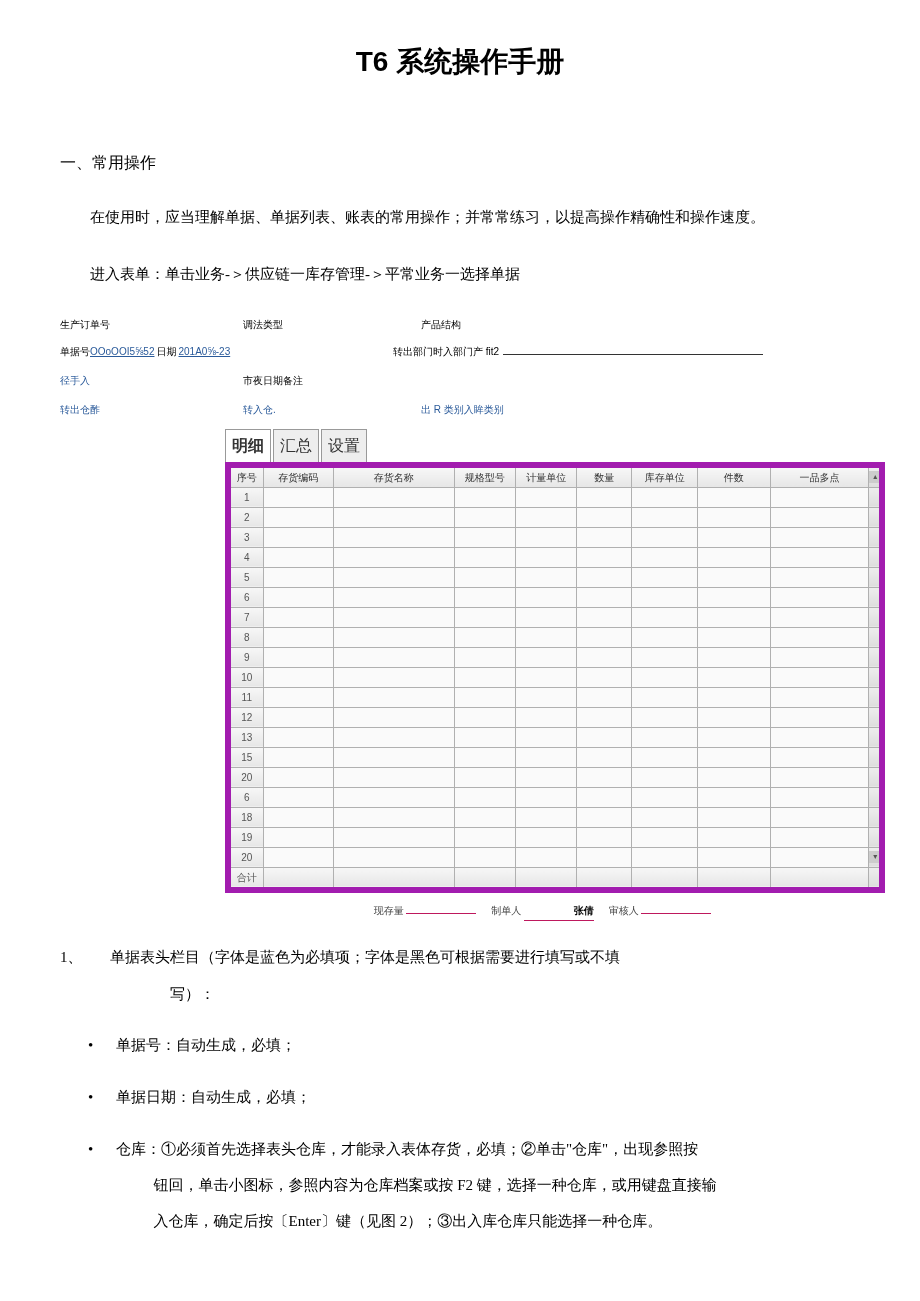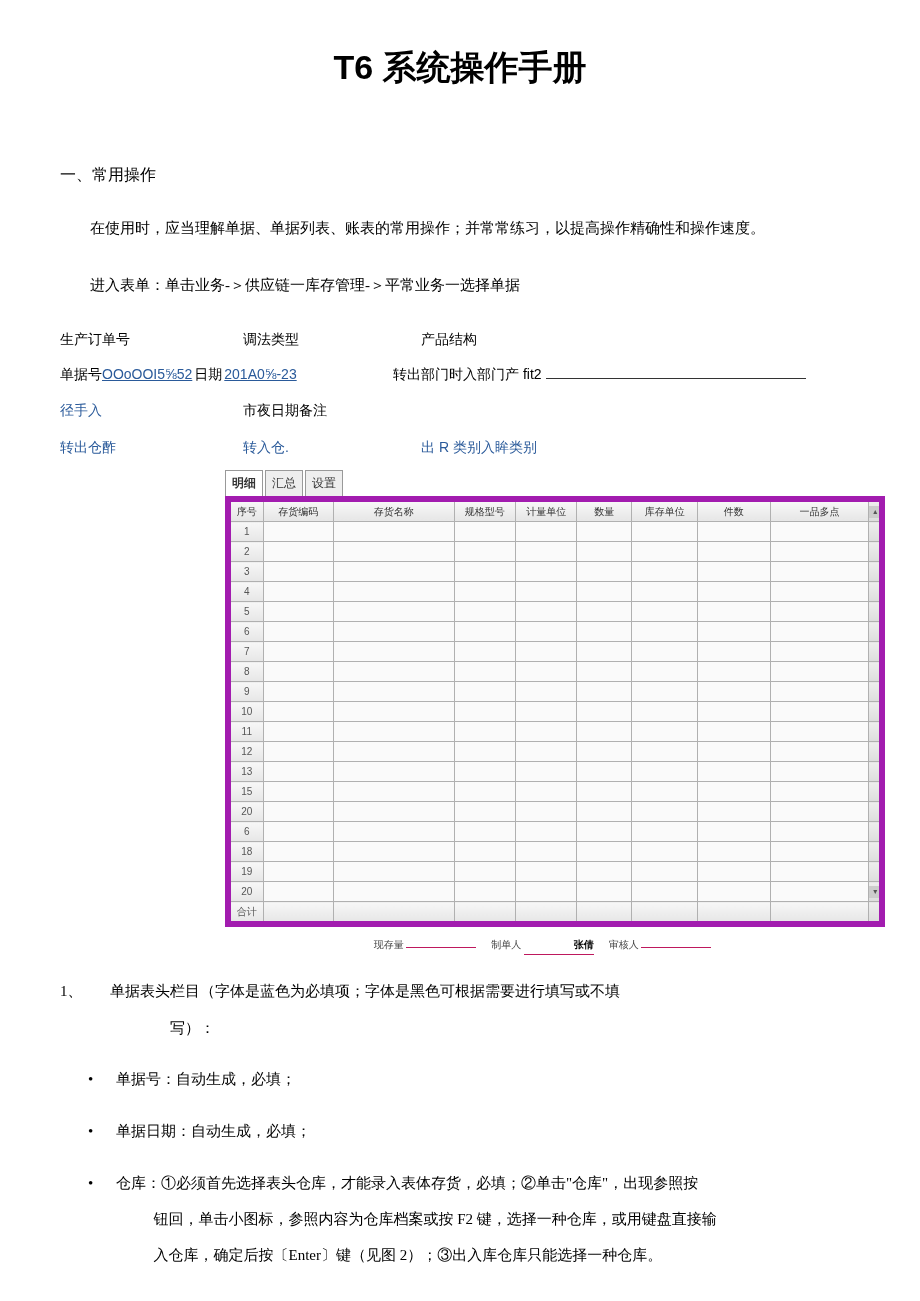--- a/index.html
+++ b/index.html
@@ -8,37 +8,37 @@
       font-family: "SimSun", "宋体", serif;
       width: 920px;
       margin: 0 auto;
       padding: 20px 60px 40px;
       color: #000;
       font-size: 15px;
       line-height: 1.9;
     }
     .title {
       text-align: center;
-      font-size: 34px;
+      font-size: 28px;
       font-weight: bold;
       margin: 15px 0 60px;
       font-family: "SimHei", "黑体", sans-serif;
     }
     .section-heading {
       font-size: 16px;
       margin-bottom: 22px;
     }
     .para {
       text-indent: 2em;
       margin: 12px 0 24px;
       line-height: 2.2;
     }
     .form-area {
       font-family: "Microsoft YaHei", "SimSun", sans-serif;
-      font-size: 14px;
+      font-size: 10px;
       margin: 8px 0 10px;
     }
     .form-row {
       display: flex;
       margin-bottom: 8px;
       align-items: baseline;
     }
     .field {
       display: inline-flex;
       align-items: baseline;
@@ -56,21 +56,21 @@
     }
 
     .grid-wrap {
       margin: 10px 0 8px 165px;
       width: 660px;
       font-family: "SimSun", sans-serif;
     }
     .tabs {
       display: flex;
       gap: 2px;
-      font-size: 12px;
+      font-size: 16px;
     }
     .tab {
       border: 1px solid #999;
       border-bottom: none;
       padding: 1px 6px;
       background: #eee;
       color: #333;
     }
     .tab.active { background: #fff; font-weight: bold; }
     .grid {

